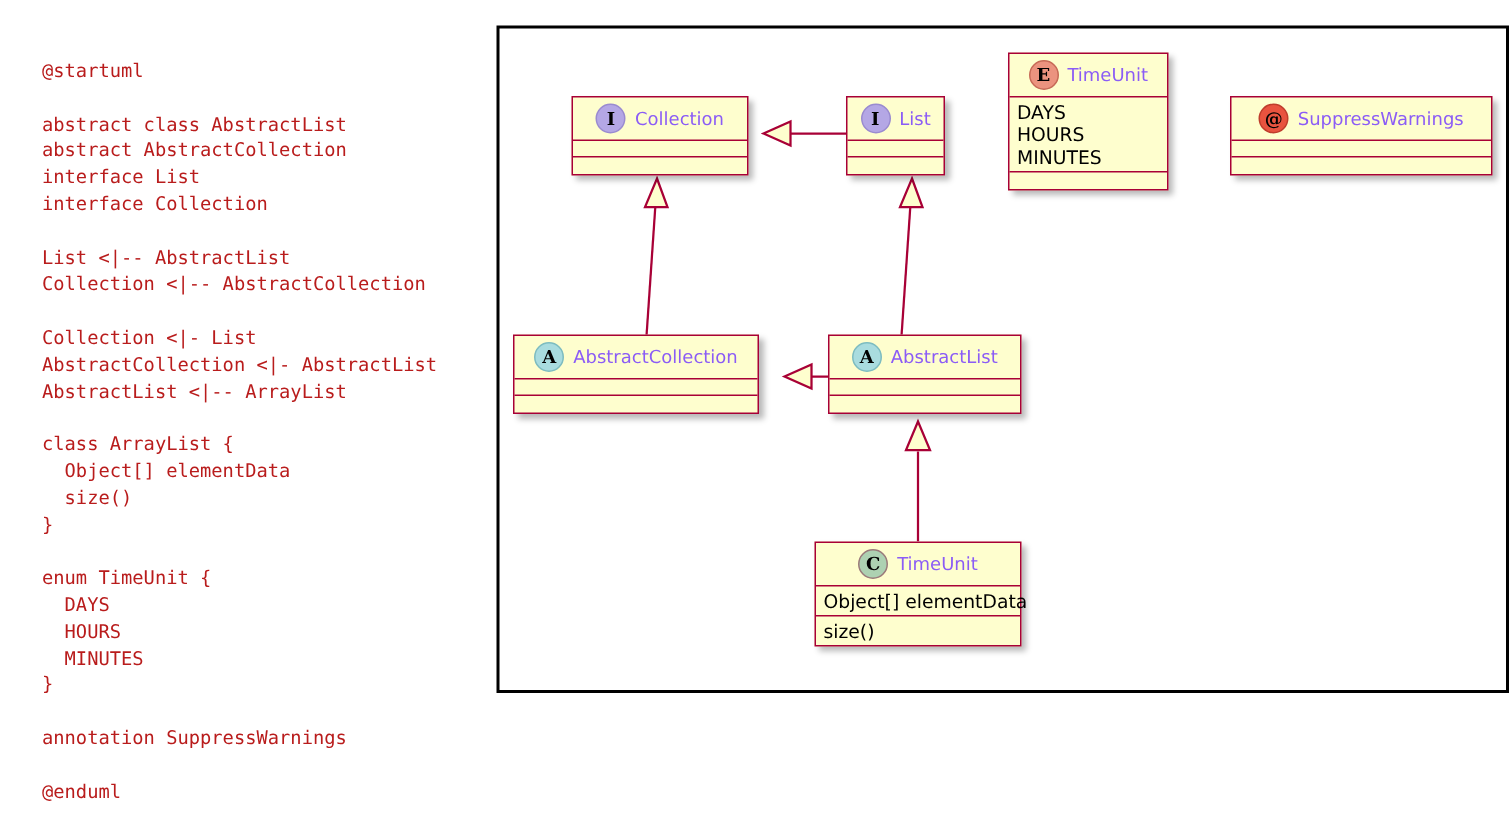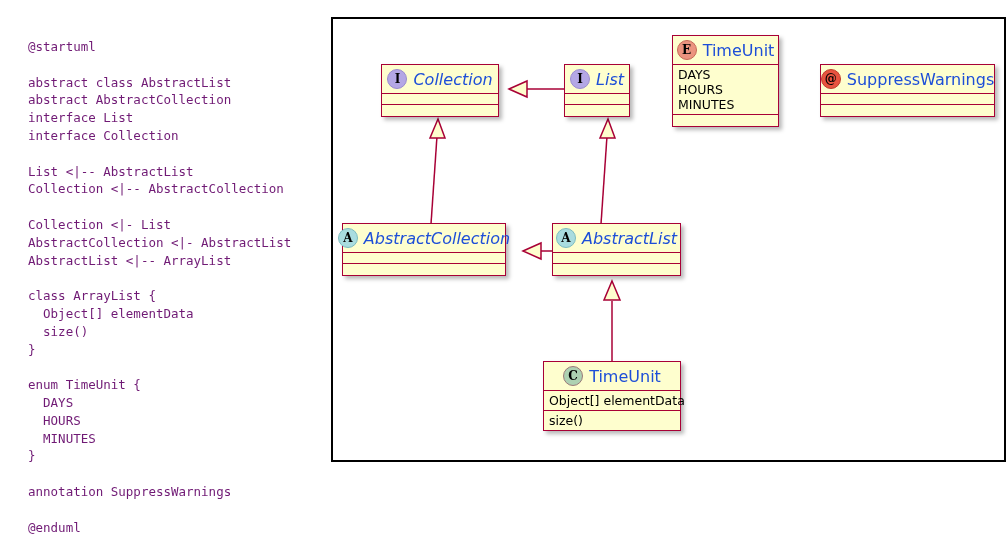--- a/index.html
+++ b/index.html
@@ -24,21 +24,21 @@
     background: #ffffff;
   }
   #source-code {
     position: absolute;
     left: 28px;
     top: 38px;
     margin: 0;
     font-family: "DejaVu Sans Mono", "Liberation Mono", monospace;
     font-size: 12.5px;
     line-height: 17.8px;
-    color: #701a75;
+    color: #b91c1c;
     white-space: pre;
     letter-spacing: 0px;
   }
 
   
   #diagram-frame {
     position: absolute;
     left: 331px;
     top: 17px;
     width: 675px;
@@ -65,24 +65,24 @@
   .uml-header {
     display: flex;
     align-items: center;
     justify-content: center;
     gap: 6px;
     padding: 4px 8px;
     border-bottom: 1.5px solid #a80036;
     white-space: nowrap;
   }
   .uml-title {
-    font-size: 16px;
-    color: #1d4ed8;
-  }
-  .uml-title.italic { font-style: italic; }
+    font-size: 12px;
+    color: #8b5cf6;
+  }
+  .uml-title.italic { }
 
   .uml-section {
     border-bottom: 1.5px solid #a80036;
     padding: 2px 5px;
     font-size: 12.5px;
     color: #000000;
     line-height: 15px;
   }
   .uml-section:last-child { border-bottom: none; }
   .uml-section.empty { padding: 0; height: 11px; }

